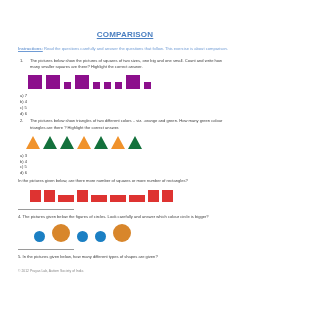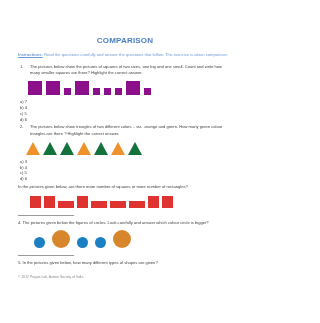--- a/index.html
+++ b/index.html
@@ -23,21 +23,22 @@
     padding: 16px 14px 0 14px;
   }
 
   
   .title {
     text-align: center;
     color: #4a7fc1;
     font-size: 8px;
     font-weight: bold;
     letter-spacing: 0.2px;
-    margin: 20px 0 7px 0;
+    text-decoration: underline;
+    margin: 14px 0 7px 0;
   }
   .instructions {
     color: #6f9bd4;
     font-size: 4.1px;
     line-height: 1.45;
     margin: 0 0 6px 0;
     padding-left: 4px;
   }
   .instructions .lbl {
     text-decoration: underline;

